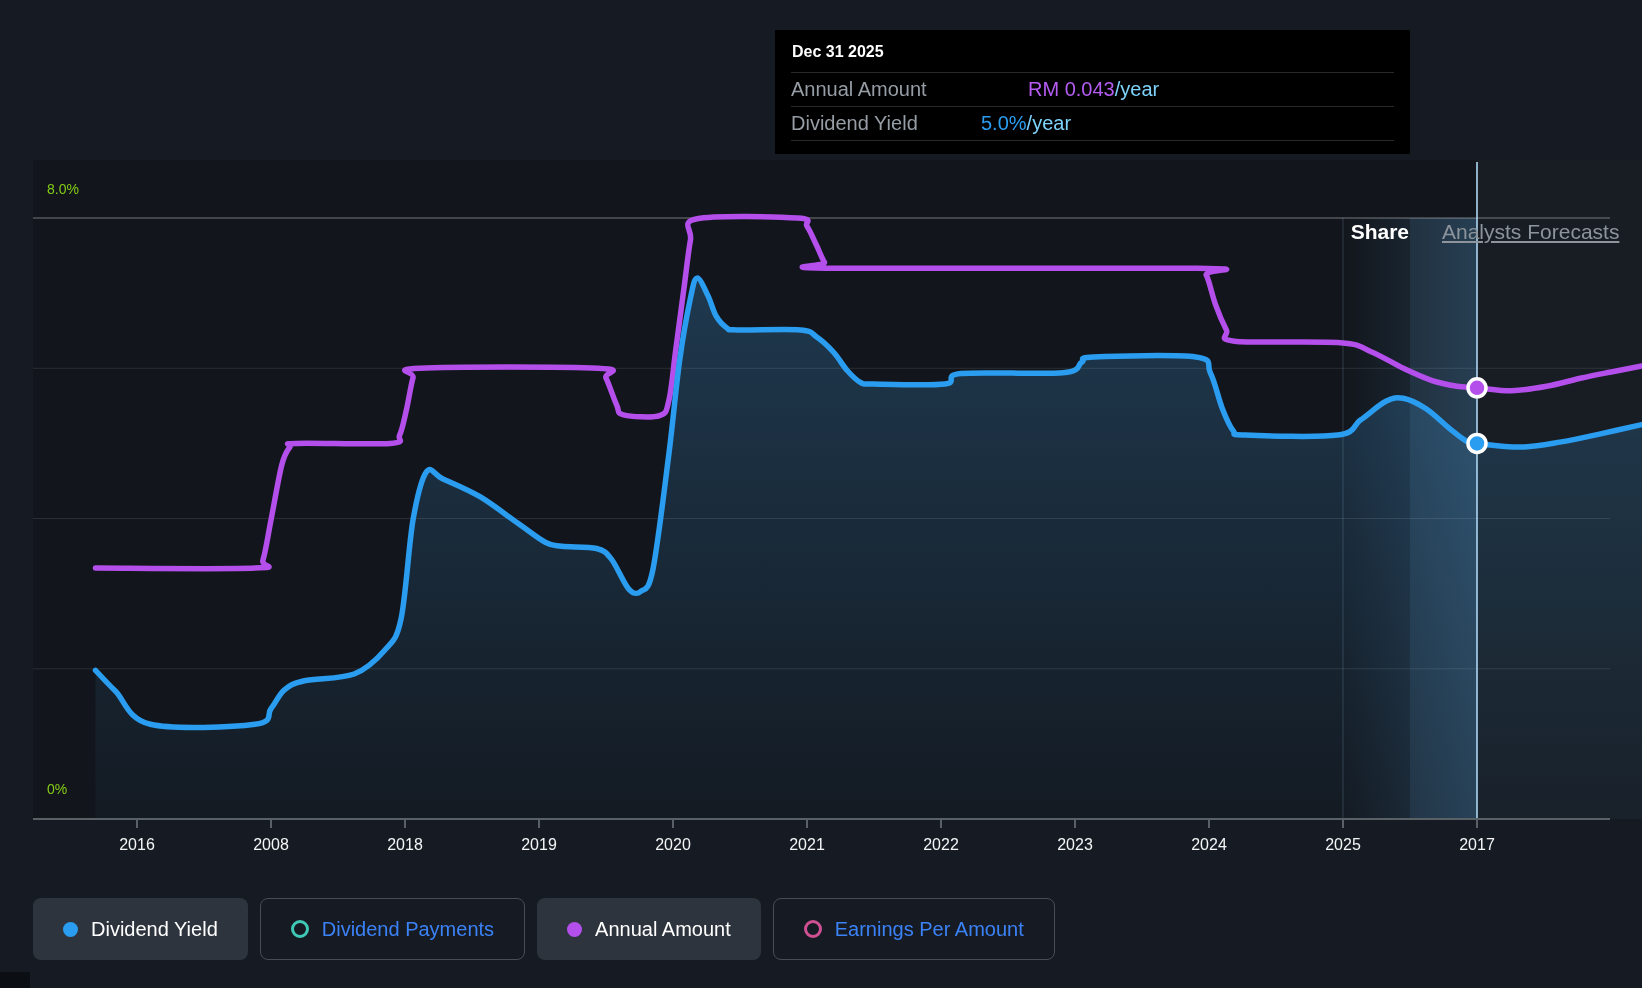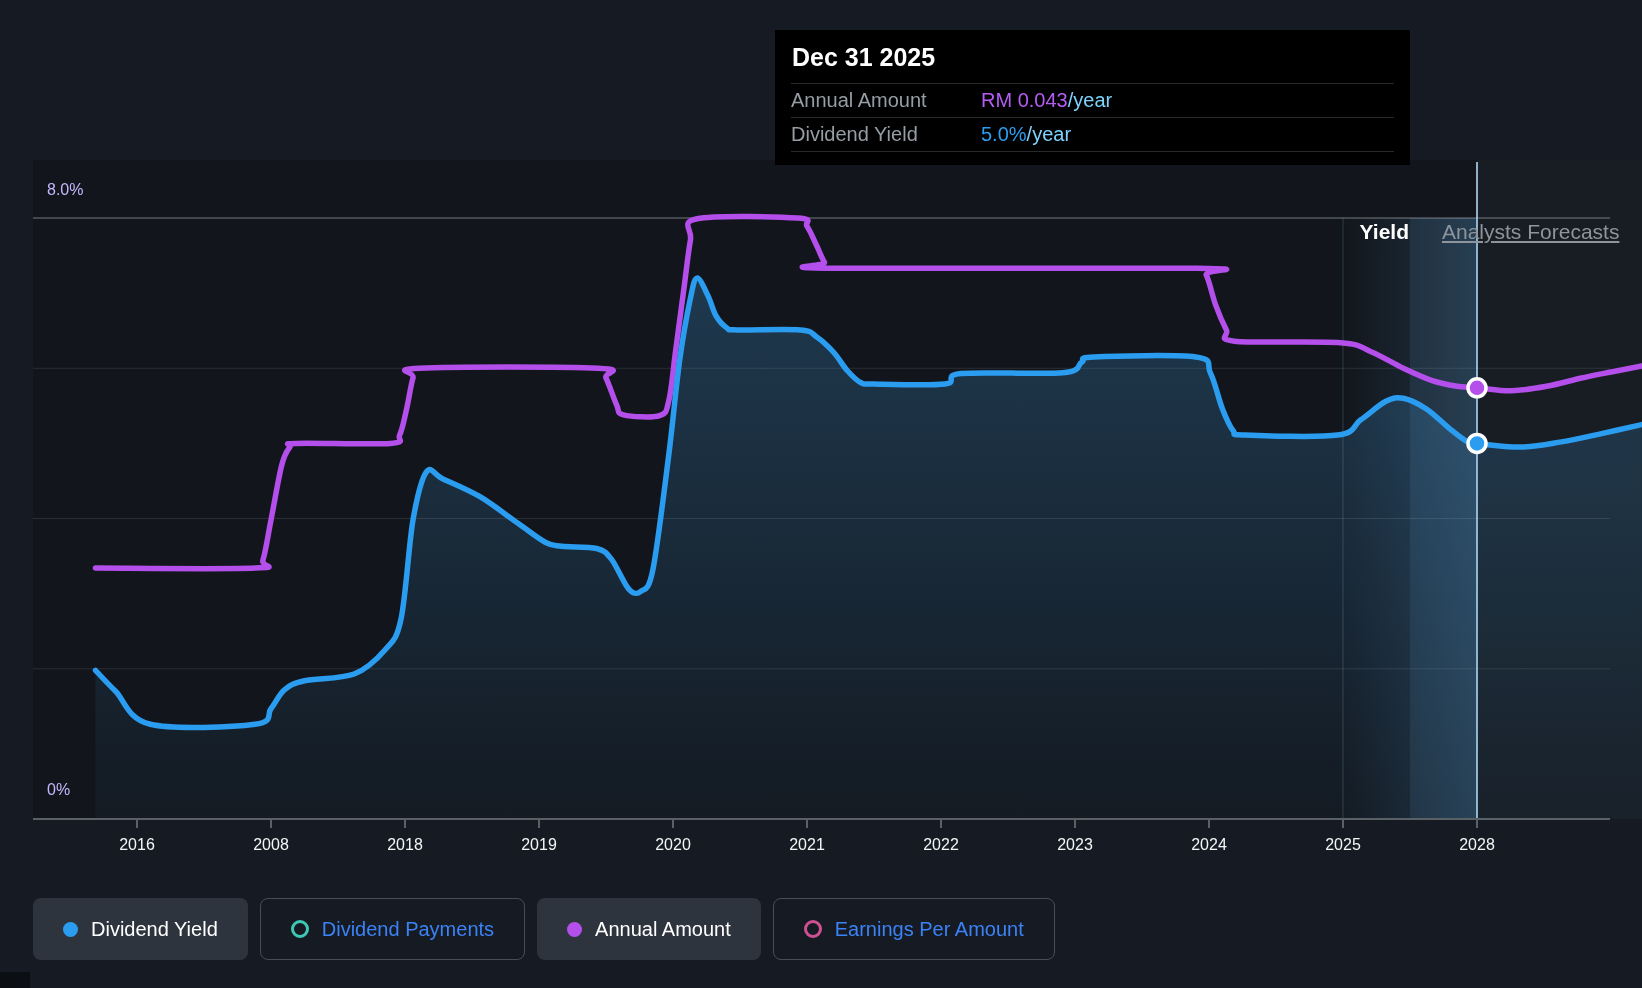--- a/index.html
+++ b/index.html
@@ -1,27 +1,27 @@
 <!DOCTYPE html>
 <html><head>
 <meta charset="utf-8">
 <style>
   html,body{margin:0;padding:0;background:#10141a;}
   #app{position:relative;width:1642px;height:988px;background:#161b23;overflow:hidden;
        font-family:"Liberation Sans",sans-serif;color:#fff;}
   svg{position:absolute;left:0;top:0;}
-  .ylabel{position:absolute;font-size:16px;color:#c4b5fd;}
+  .ylabel{position:absolute;font-size:14px;color:#84cc16;}
   .xlabel{position:absolute;width:80px;text-align:center;font-size:16px;color:#f3f5f6;}
   .phase-label{position:absolute;font-size:21px;white-space:nowrap;}
   .phase-past{font-weight:700;color:#ffffff;width:120px;text-align:right;}
   .phase-forecast{color:#8d949c;text-decoration:underline;}
   
   .tooltip{position:absolute;left:775px;top:30px;width:635px;background:#000;
            box-sizing:border-box;padding:0 16px 13px 16px;z-index:5;}
-  .tt-title{font-size:25px;font-weight:700;padding:13px 0 11px 1px;
+  .tt-title{font-size:16px;font-weight:700;padding:13px 0 11px 1px;
             border-bottom:1px solid rgba(255,255,255,0.16);}
   .tt-row{display:flex;align-items:center;height:33px;font-size:20px;
           border-bottom:1px solid rgba(255,255,255,0.16);}
   .tt-label{width:190px;color:#969da5;flex:none;}
   .tt-suffix{color:#7dd3fc;}
   
   .legend{position:absolute;left:33px;top:898px;display:flex;gap:12px;}
   .pill{height:62px;border-radius:8px;display:flex;align-items:center;gap:13px;
         padding:0 30px;box-sizing:border-box;font-size:20px;cursor:pointer;}
   .pill.active{background:#2e343d;color:#ffffff;}
@@ -74,21 +74,21 @@
       <line x1="1209" y1="819" x2="1209" y2="828" stroke="#596066" stroke-width="2"></line>
       <line x1="1343" y1="819" x2="1343" y2="828" stroke="#596066" stroke-width="2"></line>
       <line x1="1477" y1="819" x2="1477" y2="828" stroke="#596066" stroke-width="2"></line>
     </svg>
 
   <div class="tooltip">
     <div class="tt-title">Dec 31 2025</div>
     <div id="tt-rows">
         <div class="tt-row">
           <span class="tt-label">Annual Amount</span>
-          <span style="color: rgb(181, 92, 243);">RM 0.043</span>
+          <span style="color: rgb(181, 92, 243); margin-left: 47px;">RM 0.043</span>
           <span class="tt-suffix">/year</span>
         </div>
         <div class="tt-row">
           <span class="tt-label">Dividend Yield</span>
           <span style="color: rgb(43, 157, 240);">5.0%</span>
           <span class="tt-suffix">/year</span>
         </div>
       </div>
   </div>
 
@@ -100,24 +100,24 @@
       <div class="xlabel" style="left: 97px; top: 836px;">2016</div>
       <div class="xlabel" style="left: 231px; top: 836px;">2008</div>
       <div class="xlabel" style="left: 365px; top: 836px;">2018</div>
       <div class="xlabel" style="left: 499px; top: 836px;">2019</div>
       <div class="xlabel" style="left: 633px; top: 836px;">2020</div>
       <div class="xlabel" style="left: 767px; top: 836px;">2021</div>
       <div class="xlabel" style="left: 901px; top: 836px;">2022</div>
       <div class="xlabel" style="left: 1035px; top: 836px;">2023</div>
       <div class="xlabel" style="left: 1169px; top: 836px;">2024</div>
       <div class="xlabel" style="left: 1303px; top: 836px;">2025</div>
-      <div class="xlabel" style="left: 1437px; top: 836px;">2028</div>
+      <div class="xlabel" style="left: 1437px; top: 836px;">2017</div>
     </div>
 
-  <div class="phase-label phase-past" style="left:1289px;top:220px;">Yield</div>
+  <div class="phase-label phase-past" style="left:1289px;top:220px;">Share</div>
   <div class="phase-label phase-forecast" style="left:1442px;top:220px;">Analysts Forecasts</div>
 
   <div class="legend" id="legend">
       <div class="pill active">
         <span class="sym-filled" style="background: rgb(43, 157, 240);"></span>
         <span>Dividend Yield</span>
       </div>
       <div class="pill inactive">
         <span class="sym-ring" style="border-color: rgb(63, 200, 180);"></span>
         <span>Dividend Payments</span>

